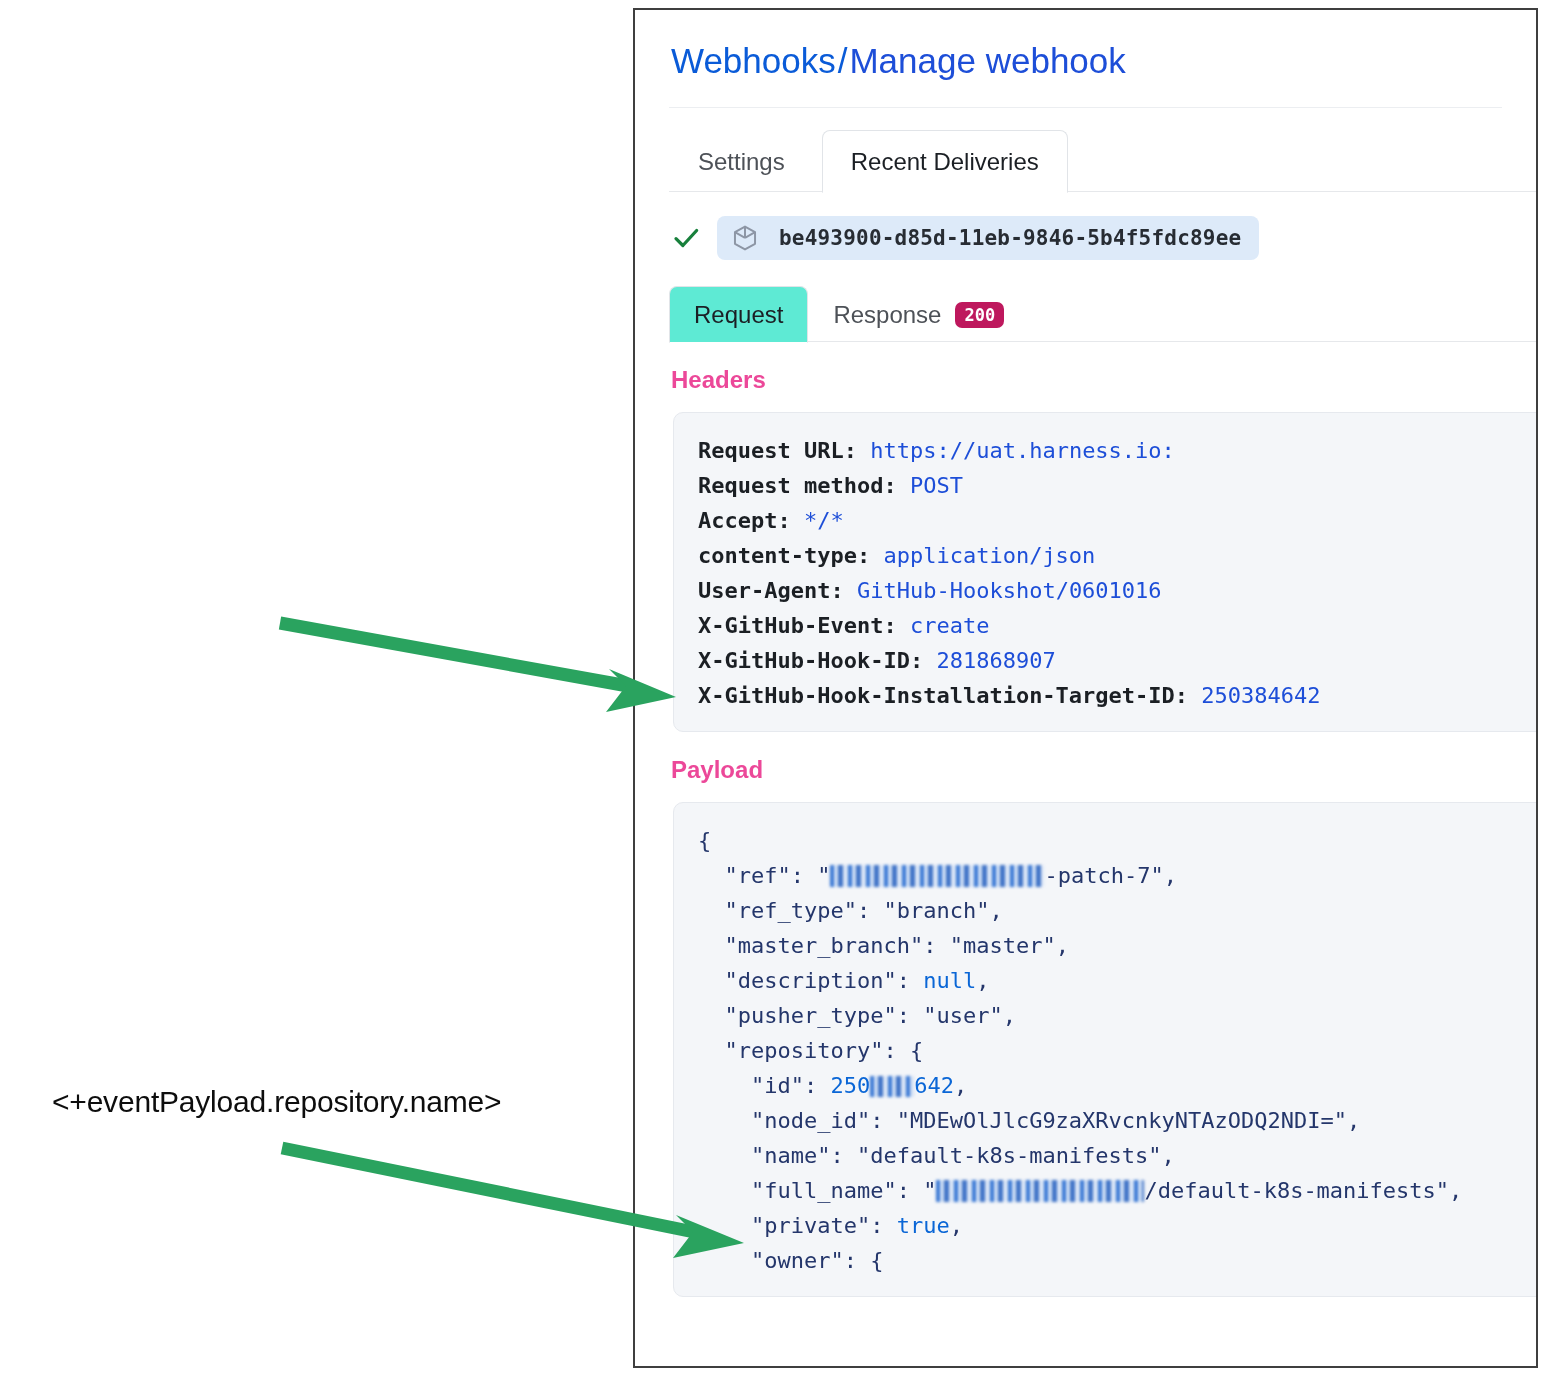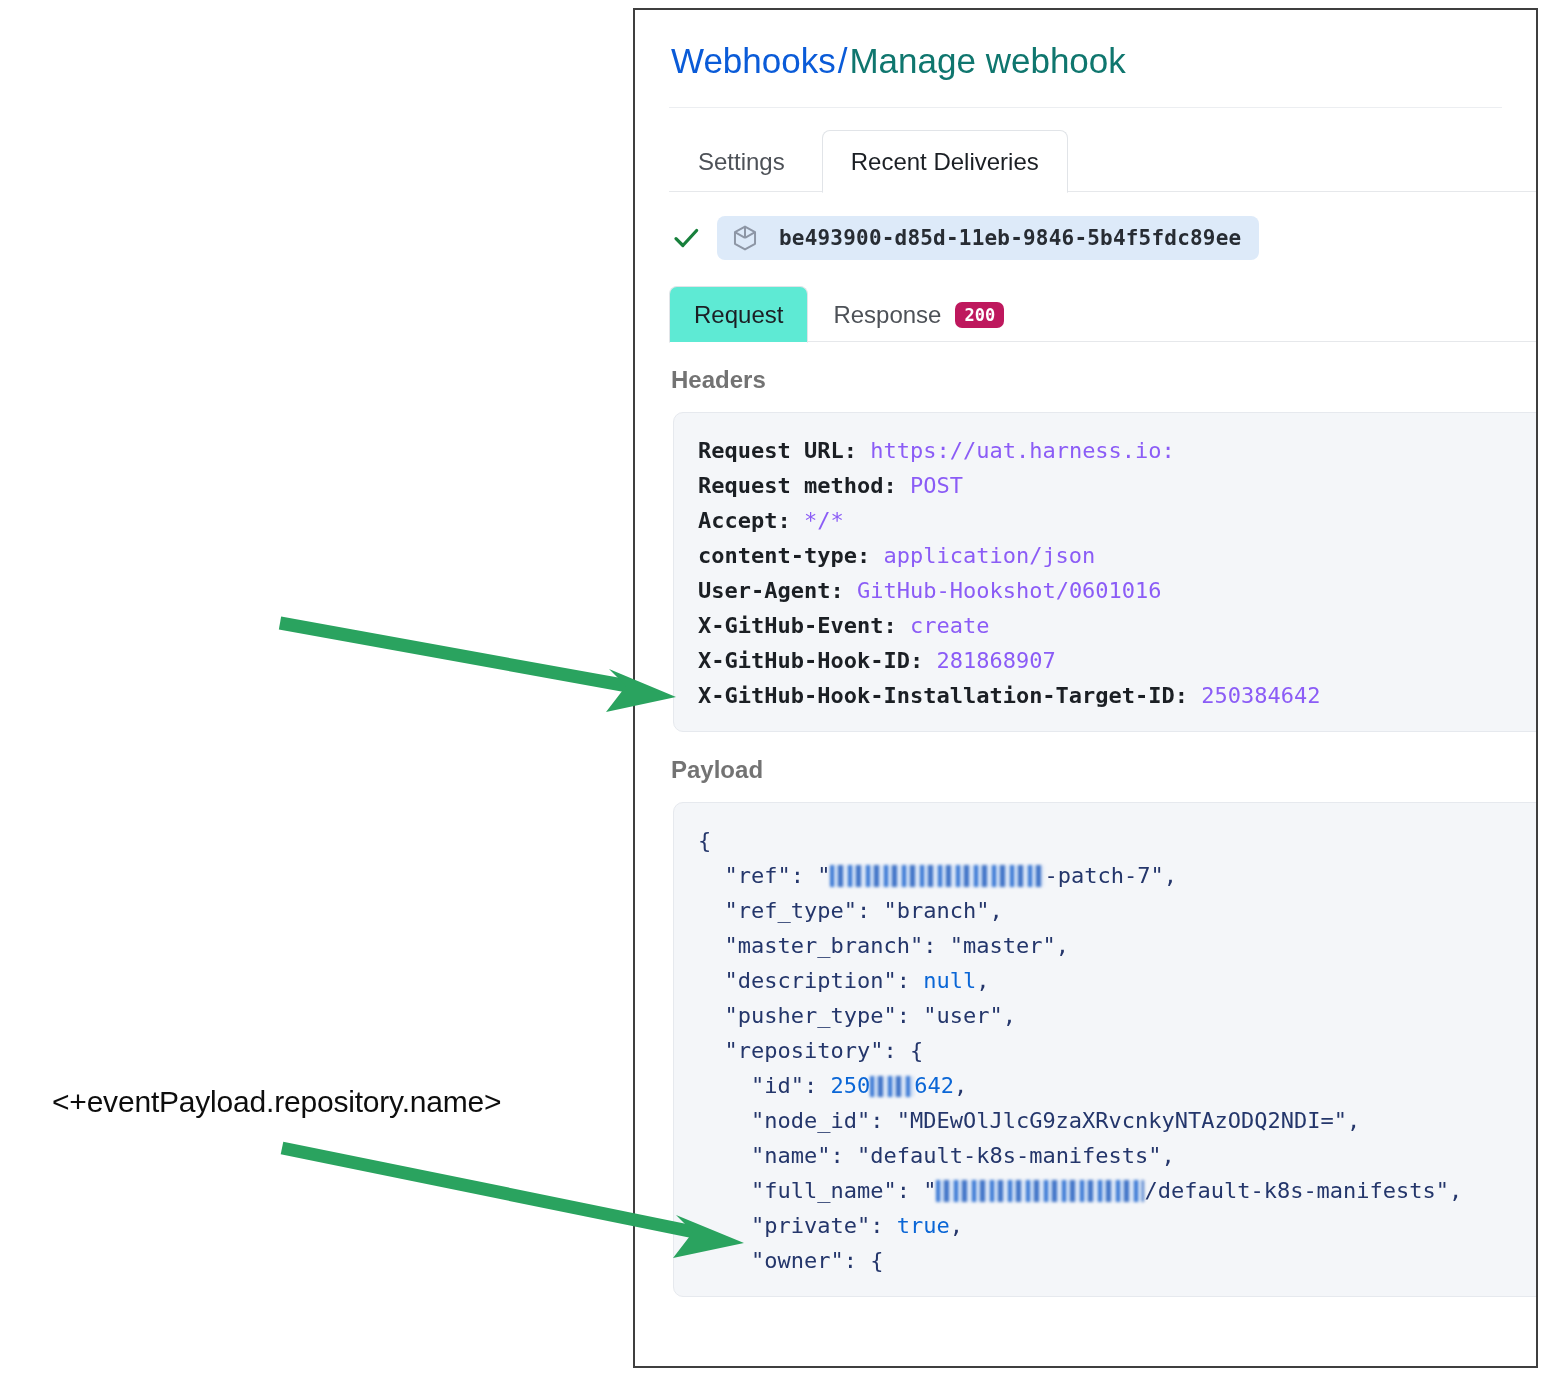--- a/index.html
+++ b/index.html
@@ -65,21 +65,21 @@
   }
   .breadcrumb .bc-link {
     color: #0a5bd8;
     font-weight: 400;
   }
   .breadcrumb .bc-sep {
     color: #0a5bd8;
     padding: 0 2px;
   }
   .breadcrumb .bc-current {
-    color: #0f766e;
+    color: #1d4ed8;
   }
 
   .heading-rule {
     margin: 25px 34px 0 34px;
     height: 1px;
     background: #eceef1;
   }
 
   
   .tabs-row {
@@ -204,21 +204,21 @@
     border-radius: 7px;
     padding: 4px 9px 3px 9px;
     line-height: 1.1;
   }
 
   
   .section-title {
     margin: 24px 0 0 36px;
     font-size: 24px;
     font-weight: bold;
-    color: #737373;
+    color: #ec4899;
   }
 
   
   .code-box {
     margin: 18px 0 0 38px;
     width: 880px;
     background: #f4f6f9;
     border: 1px solid #e6e9ee;
     border-radius: 10px;
     box-sizing: border-box;
@@ -230,21 +230,21 @@
     font-size: 22px;
     line-height: 35px;
     color: #2b3a63;
     white-space: pre;
   }
   .hdr-key {
     font-weight: bold;
     color: #1b1f24;
   }
   .hdr-val {
-    color: #8b5cf6;
+    color: #1d4ed8;
     text-align: right;
   }
   .json-lit {
     color: #0a66d6;
   }
   .json-txt {
     color: #24366b;
   }
 
   

